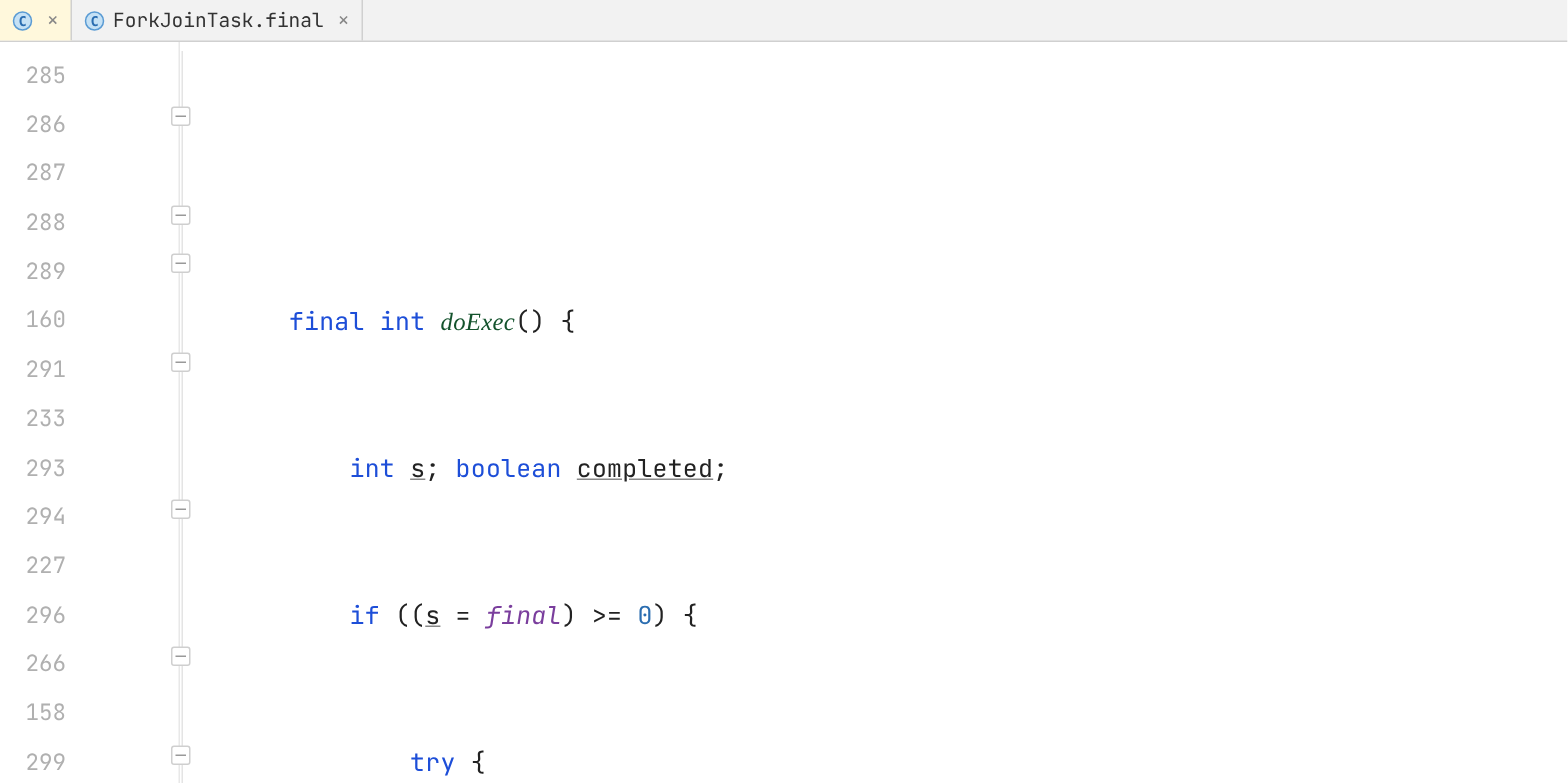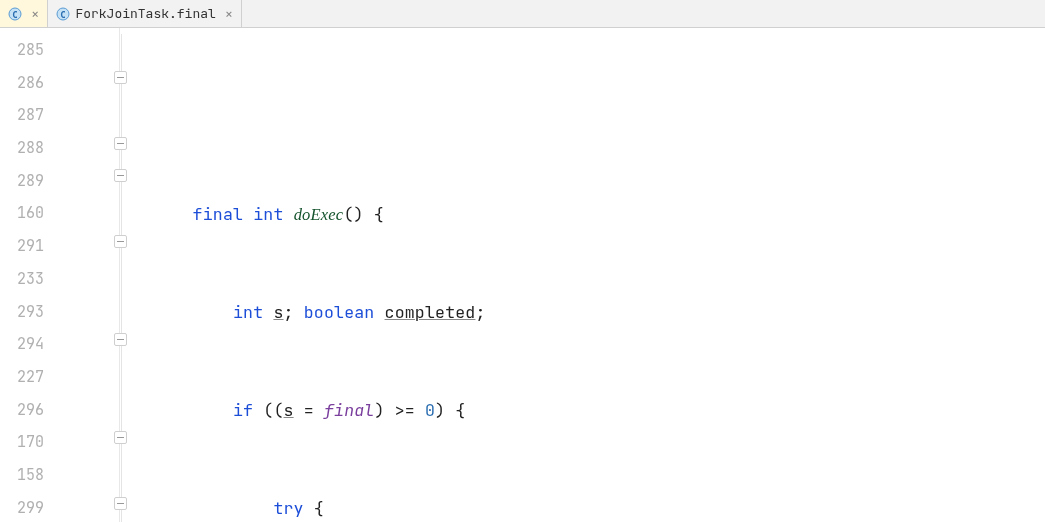--- a/index.html
+++ b/index.html
@@ -142,21 +142,21 @@
     <div class="ln">287</div>
     <div class="ln">288</div>
     <div class="ln">289</div>
     <div class="ln">160</div>
     <div class="ln">291</div>
     <div class="ln">233</div>
     <div class="ln">293</div>
     <div class="ln">294</div>
     <div class="ln">227</div>
     <div class="ln">296</div>
-    <div class="ln">170</div>
+    <div class="ln">266</div>
     <div class="ln">158</div>
     <div class="ln">299</div>
   </div>
   <div class="foldcol">
     <div class="fold-line"></div>
     <div class="fold-marker" style="top:43px"></div>
     <div class="fold-marker" style="top:109px"></div>
     <div class="fold-marker" style="top:141px"></div>
     <div class="fold-marker" style="top:207px"></div>
     <div class="fold-marker" style="top:305px"></div>

